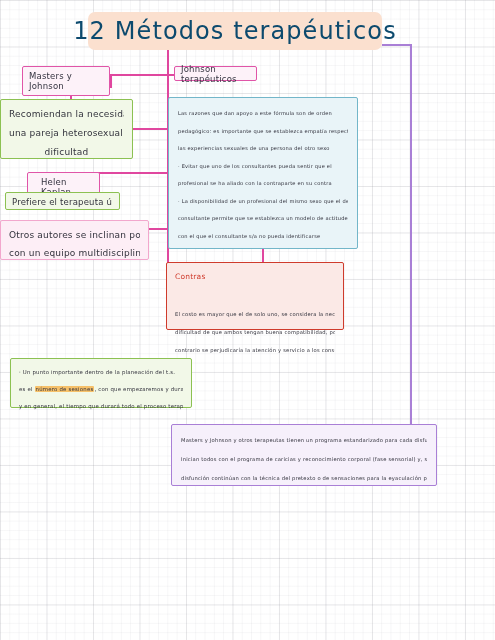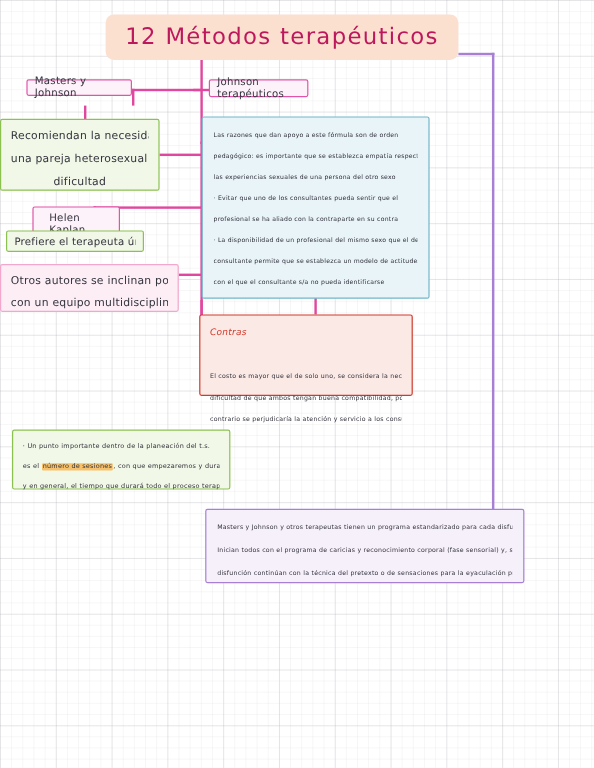--- a/index.html
+++ b/index.html
@@ -43,22 +43,22 @@
   
   #title-banner{
     position:absolute;
     left:88px;top:12px;
     width:294px;height:38px;
     background:#fbe0cf;
     border-radius:7px;
     display:flex;align-items:center;justify-content:center;
   }
   #title-banner .t{
-    color:#be185d;
-    font-size:19px;
+    color:#0c4a6e;
+    font-size:24px;
     letter-spacing:1.1px;
     white-space:nowrap;
   }
   
   .label-box{
     border:1.3px solid #e055a8;
     background:#fdf2f9;
     border-radius:2px;
     display:flex;align-items:center;
     padding:2px 6px;
@@ -113,21 +113,20 @@
   .hl{
     background:#f6c16a;
     padding:0 1px;
     border-radius:1px;
   }
   .hdr{
     color:#cf3b2c;
     font-size:7.5px;
     margin-bottom:19px;
     display:block;
-    font-style:italic;
   }
 </style>
 </head>
 <body>
 
 <div id="page">
 
   <div class="conn" style="left:382px;top:44px;width:30px;height:2px;background:#a97fd6;"></div>
   <div class="conn" style="left:410px;top:44px;width:2px;height:405px;background:#a97fd6;"></div>
   <div class="conn" style="left:395px;top:448px;width:17px;height:2px;background:#a97fd6;"></div>
@@ -153,21 +152,21 @@
   <div class="conn" style="left:167px;top:250px;width:1.6px;height:14px;background:#e0479f;"></div>
 
   <div class="conn" style="left:262px;top:248px;width:1.6px;height:14px;background:#e0479f;"></div>
 
   <div class="conn" style="left:167px;top:306px;width:1.6px;height:1.6px;background:#e0479f;"></div>
 
   <div id="title-banner">
     <span class="t hand">12 Métodos terapéuticos</span>
   </div>
 
-  <div class="box label-box hand" style="left:22px;top:66px;width:88px;height:14px;">
+  <div class="box label-box hand" style="left:22px;top:66px;width:88px;height:30px;">
     <span>Masters y Johnson</span>
   </div>
 
   <div class="box green-box hand" style="left:0px;top:99px;width:133px;height:60px;font-size:9px;line-height:19px;">
     <span class="line">Recomiendan la necesidad de</span>
     <span class="line">una pareja heterosexual de</span>
     <span class="line" style="text-align:center;">dificultad</span>
   </div>
 
   <div class="box label-box hand" style="left:27px;top:172px;width:73px;height:30px;padding-left:13px;">

